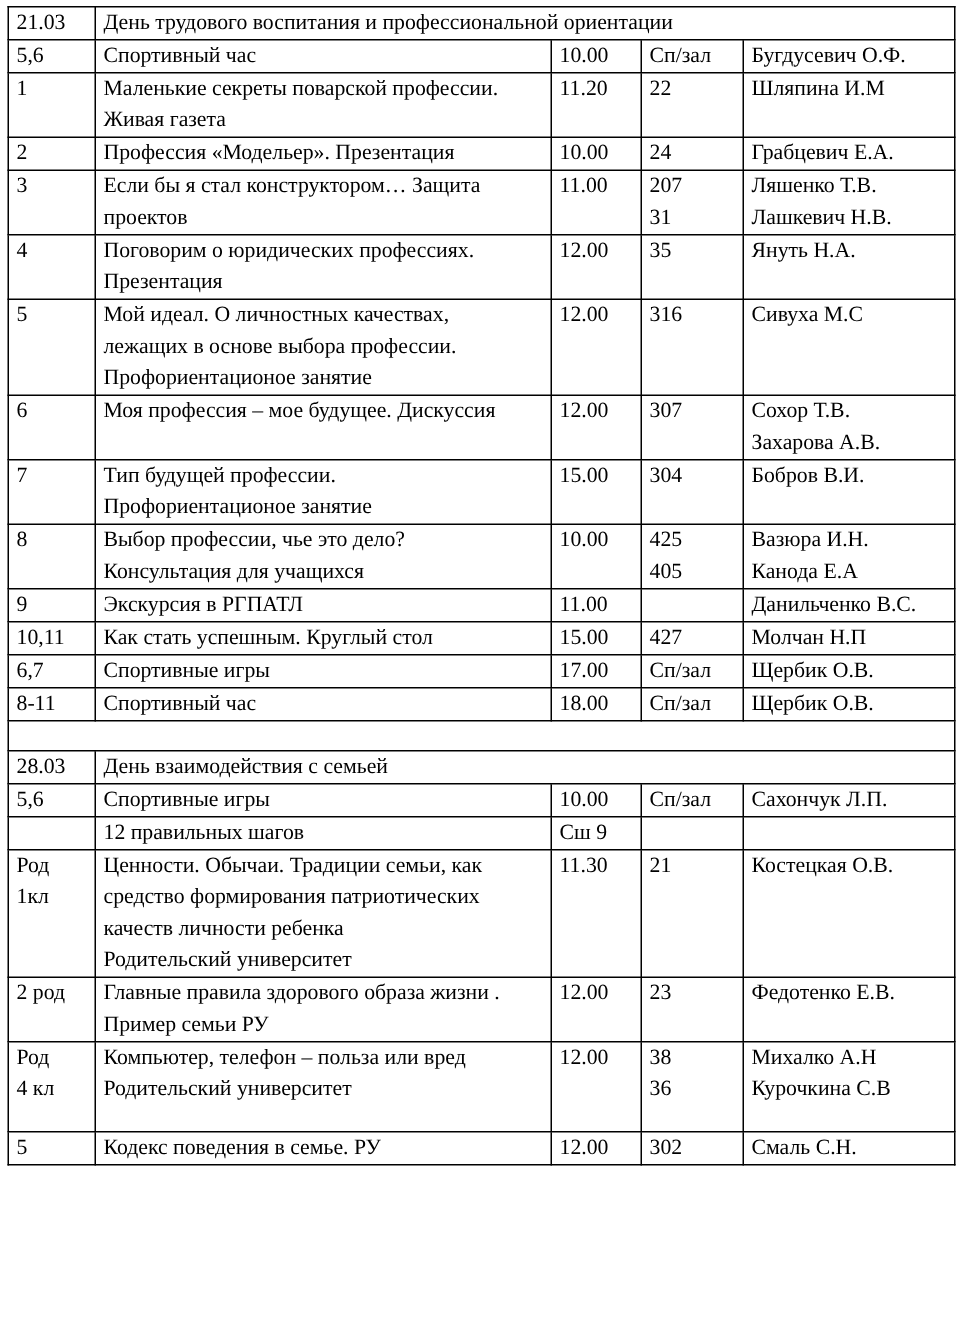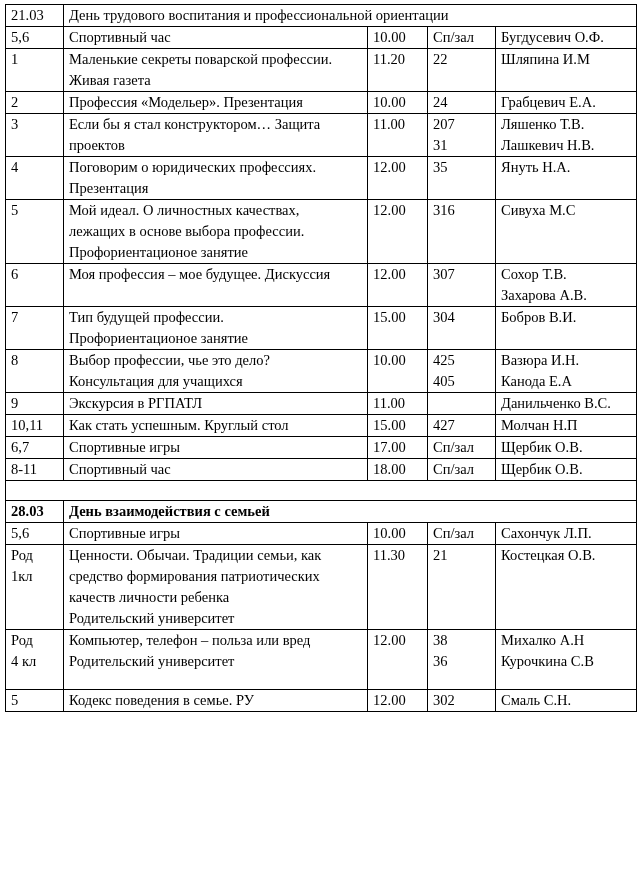--- a/index.html
+++ b/index.html
@@ -16,21 +16,21 @@
     padding: 0 5px;
     vertical-align: top;
     white-space: pre-line;
     overflow: hidden;
   }
   col.c-class { width: 58px; }
   col.c-content { width: 304px; }
   col.c-time { width: 60px; }
   col.c-place { width: 68px; }
   col.c-resp { width: 141px; }
-  tr.bold td { font-weight: bold; }
+  tr.bold td { font-weight: normal; }
   tr.r1 td { height: 20px; }
   tr.r2 td { height: 41px; }
   tr.r3 td { height: 61px; }
   tr.r4 td { height: 83px; }
   tr.rsep td { height: 19px; }
   tr.r3b td { height: 59px; }
 </style>
 </head>
 <body>
 
@@ -158,31 +158,46 @@
         <td>28.03</td>
         <td colspan="4">День взаимодействия с семьей</td>
       </tr>
       <tr class="r1">
         <td>5,6</td>
         <td>Спортивные игры</td>
         <td>10.00</td>
         <td>Сп/зал</td>
         <td>Сахончук Л.П.</td>
       </tr>
+      <tr class="r1">
+        <td></td>
+        <td>12 правильных шагов</td>
+        <td>Сш 9</td>
+        <td></td>
+        <td></td>
+      </tr>
       <tr class="r4">
         <td>Род
 1кл</td>
         <td>Ценности. Обычаи. Традиции семьи, как
 средство формирования патриотических
 качеств личности ребенка
 Родительский университет</td>
         <td>11.30</td>
         <td>21</td>
         <td>Костецкая О.В.</td>
       </tr>
+      <tr class="r2">
+        <td>2 род</td>
+        <td>Главные правила здорового образа жизни .
+Пример семьи  РУ</td>
+        <td>12.00</td>
+        <td>23</td>
+        <td>Федотенко Е.В.</td>
+      </tr>
       <tr class="r3b">
         <td>Род
 4 кл</td>
         <td>Компьютер, телефон – польза или вред
 Родительский университет</td>
         <td>12.00</td>
         <td>38
 36</td>
         <td>Михалко А.Н
 Курочкина С.В</td>

